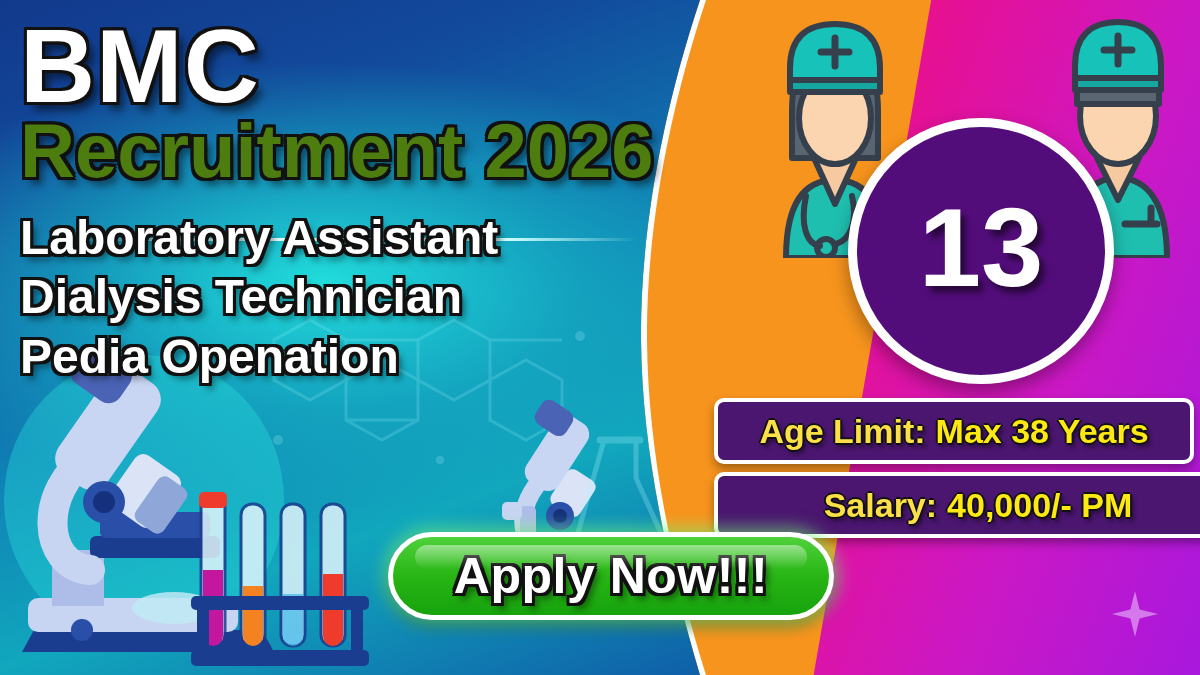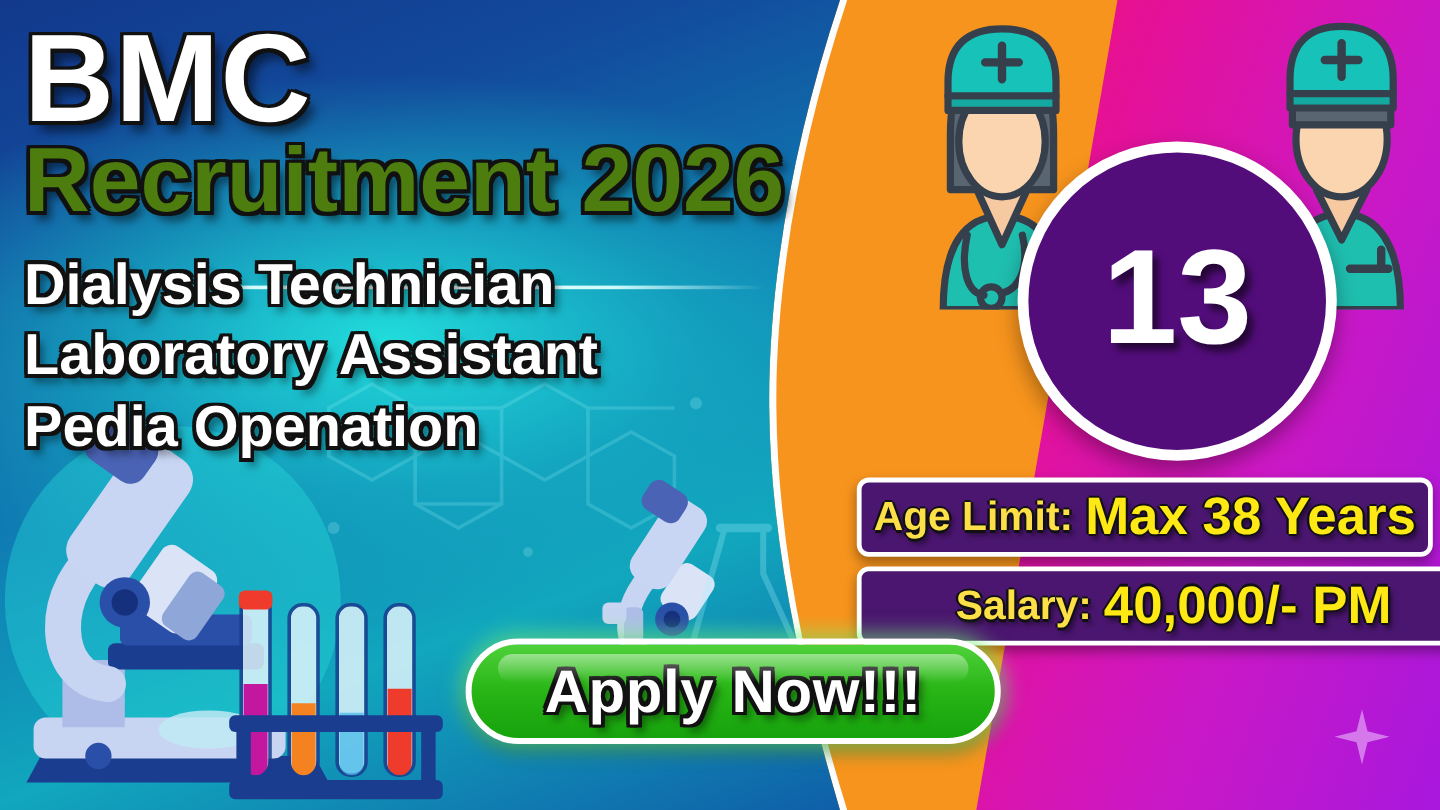--- a/index.html
+++ b/index.html
@@ -90,21 +90,21 @@
     display:flex;align-items:center;justify-content:center;
     box-shadow:0 5px 10px rgba(0,0,0,.35);
   }
   .infobar.age{top:398px;}
   .infobar.salary{top:472px;padding-left:24px;}
   .ib-label{
     font-size:34px;font-weight:bold;color:#fde047;
     text-shadow:-2px 0 0 #111,2px 0 0 #111,0 -2px 0 #111,0 2px 0 #111,3px 4px 4px rgba(0,0,0,.5);
   }
   .ib-value{
-    font-size:44px;font-weight:bold;color:#ffe915;margin-left:10px;
+    font-size:34px;font-weight:bold;color:#ffe915;margin-left:10px;
     text-shadow:-2px 0 0 #111,2px 0 0 #111,0 -2px 0 #111,0 2px 0 #111,3px 4px 4px rgba(0,0,0,.5);
   }
 
   
   .apply{
     position:absolute;left:388px;top:532px;width:436px;height:78px;
     border-radius:44px;border:5px solid #ffffff;
     background:linear-gradient(180deg,#4fd13a 0%,#27b414 52%,#17a30d 100%);
     display:flex;align-items:center;justify-content:center;
     box-shadow:0 0 16px 5px rgba(120,255,120,.55),0 7px 14px rgba(0,0,0,.4);
@@ -229,22 +229,22 @@
       <path d="M40,10 L80,10" stroke="#a6f2ff" stroke-width="7" stroke-linecap="round"></path>
     </svg>
   </div>
 
   <div class="glow-line"></div>
 
   <div class="left-text">
     <div class="t-bmc">BMC</div>
     <div class="t-recruit">Recruitment 2026</div>
     <div class="joblist">
+      <div class="job">Laboratory  Assistant</div>
       <div class="job">Dialysis  Technician</div>
-      <div class="job">Laboratory  Assistant</div>
       <div class="job">Pedia Openation</div>
     </div>
   </div>
 
   <div class="badge">
     <div class="badge-num">13</div>
   </div>
 
   <div class="infobar age">
     <span class="ib-label">Age Limit:</span>

